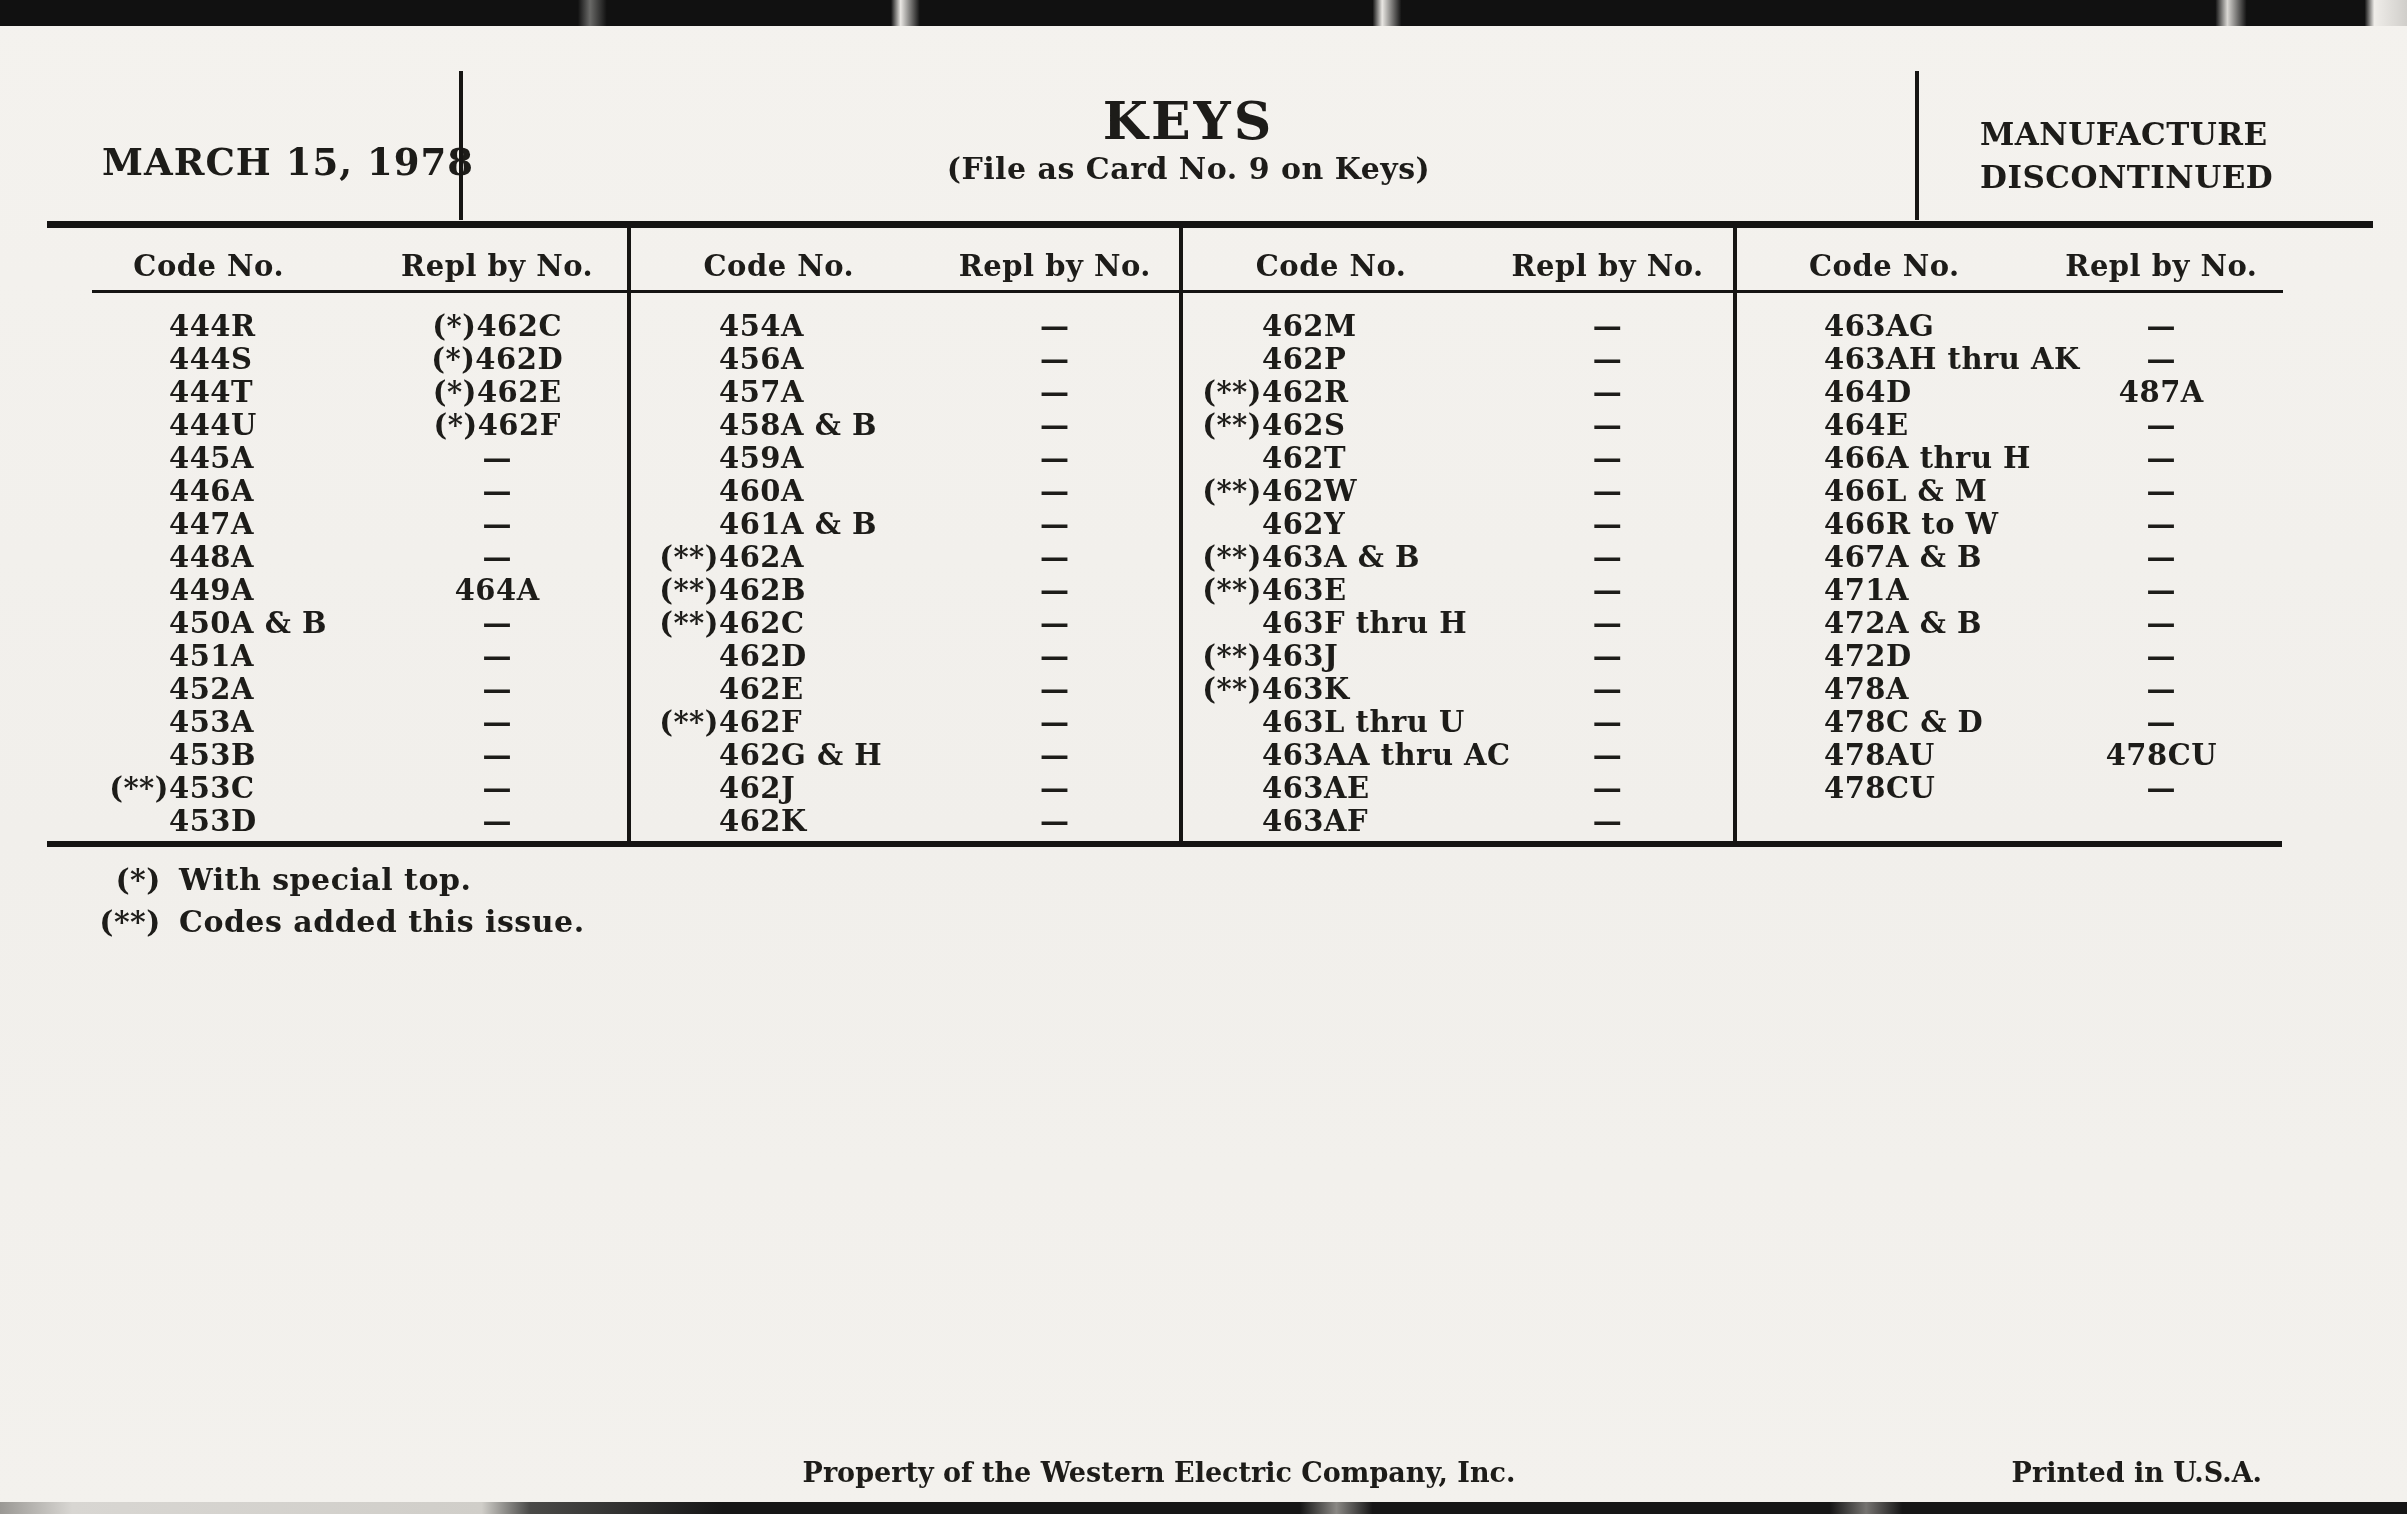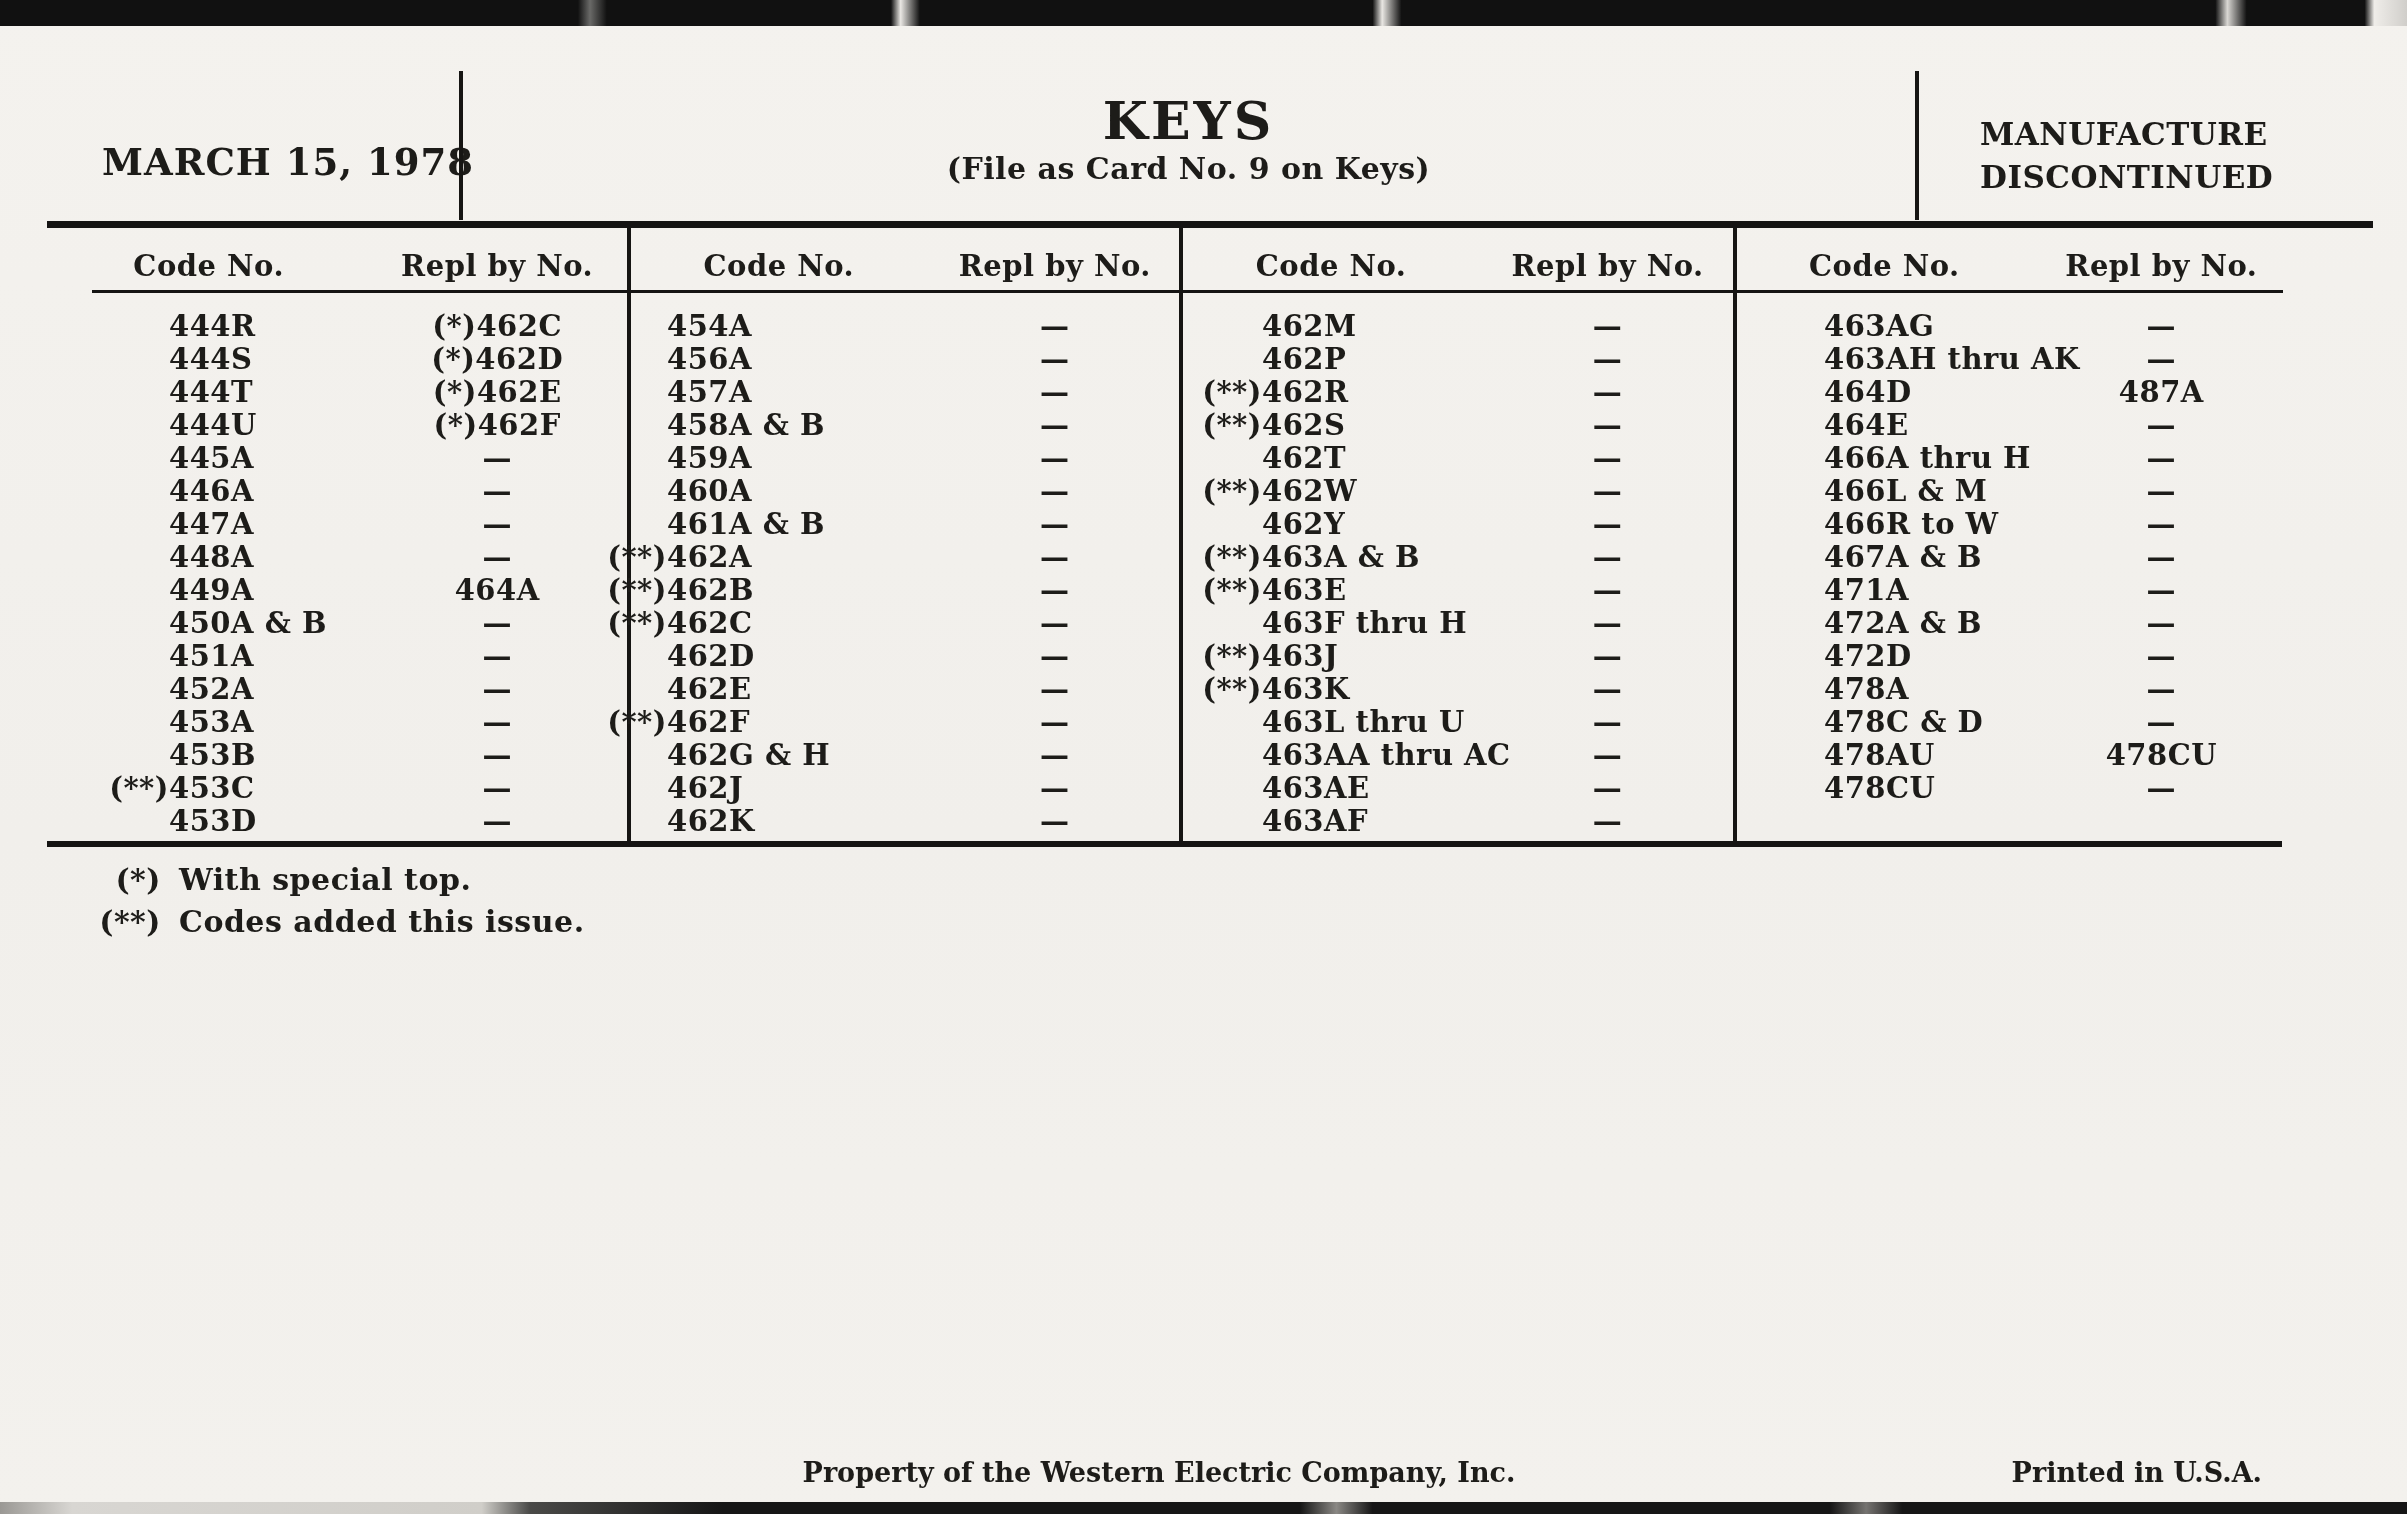--- a/index.html
+++ b/index.html
@@ -40,21 +40,21 @@
   .t-section:nth-child(4){width:554px;}
   .t-head{display:flex;height:59px;align-items:center;font-size:29px;letter-spacing:0.5px;}
   .t-head .h-code{width:55%;text-align:center;}
   .t-head .h-repl{width:45%;text-align:center;}
   .rows{margin-top:14px;}
   .trow{display:flex;height:33px;align-items:center;font-size:29px;letter-spacing:0.5px;}
   .cell{box-sizing:border-box;}
   .cell.code{width:55%;white-space:nowrap;}
   .cell.repl{width:45%;text-align:center;white-space:nowrap;}
   .t-section:nth-child(1) .cell.code{padding-left:119px;}
-  .t-section:nth-child(2) .cell.code{padding-left:40px;}
+  .t-section:nth-child(2) .cell.code{padding-left:92px;}
   .t-section:nth-child(3) .cell.code{padding-left:83px;}
   .t-section:nth-child(4) .cell.code{padding-left:92px;}
   .codewrap{position:relative;}
   .prefix{position:absolute;right:100%;white-space:nowrap;}
   
   .footnotes{left:87px;top:859px;font-size:30px;line-height:42px;letter-spacing:0.5px;}
   .fn{display:flex;}
   .fn-marker{min-width:74px;text-align:right;}
   .fn-text{margin-left:18px;}
   

